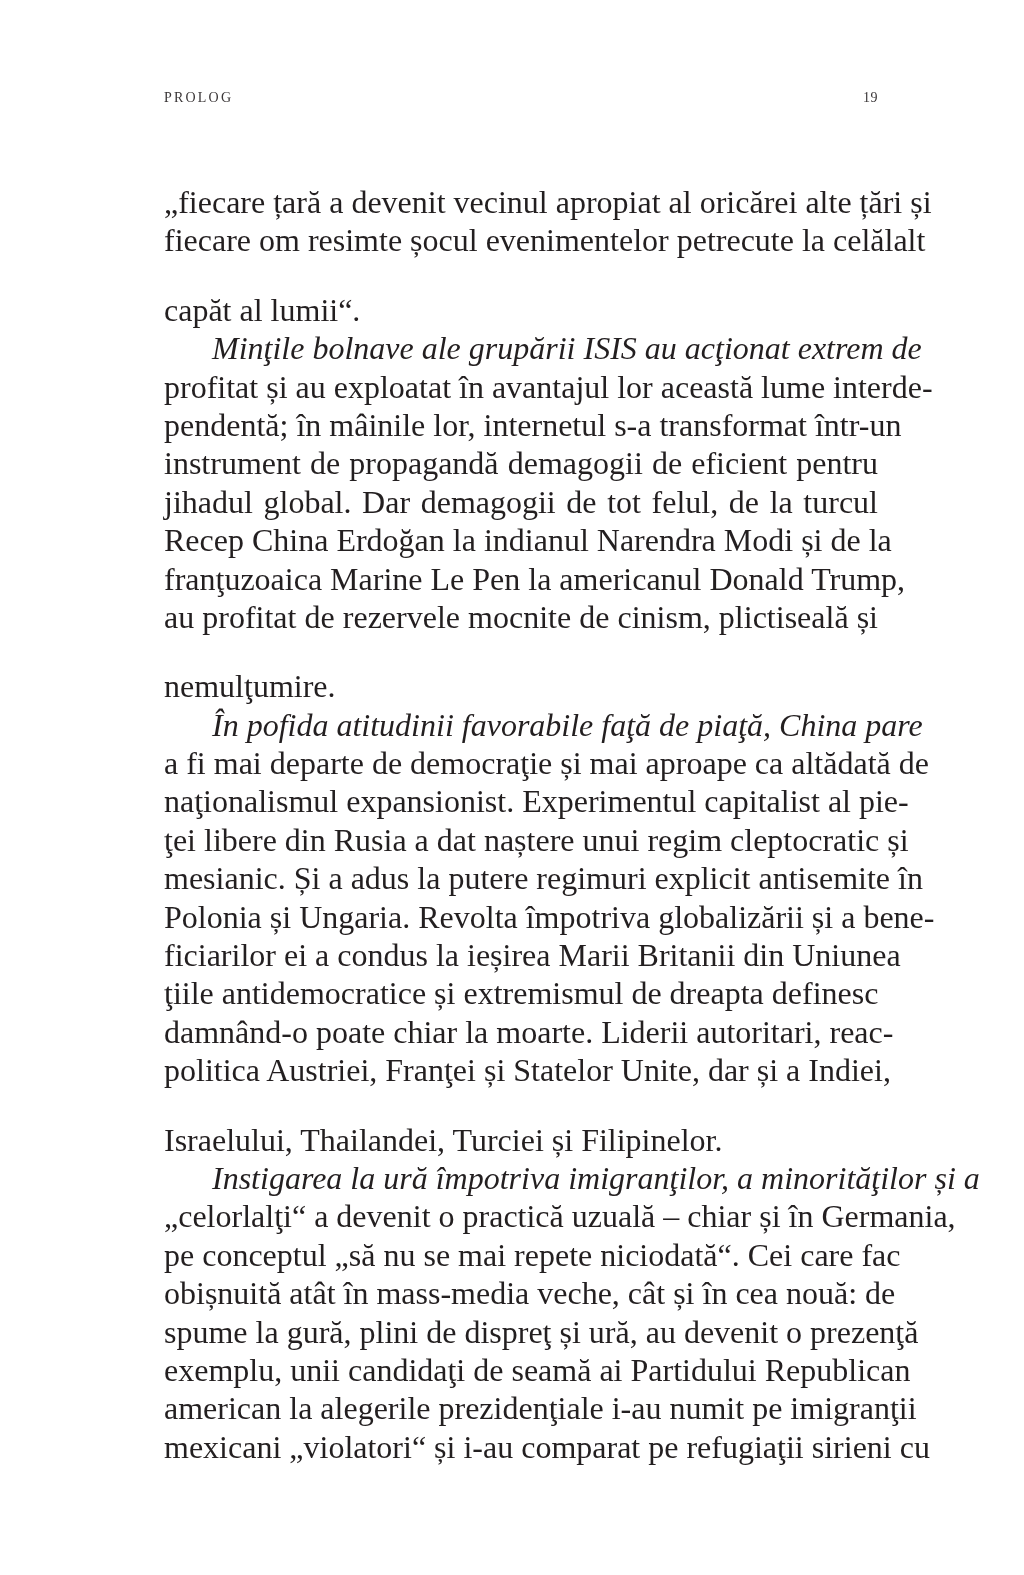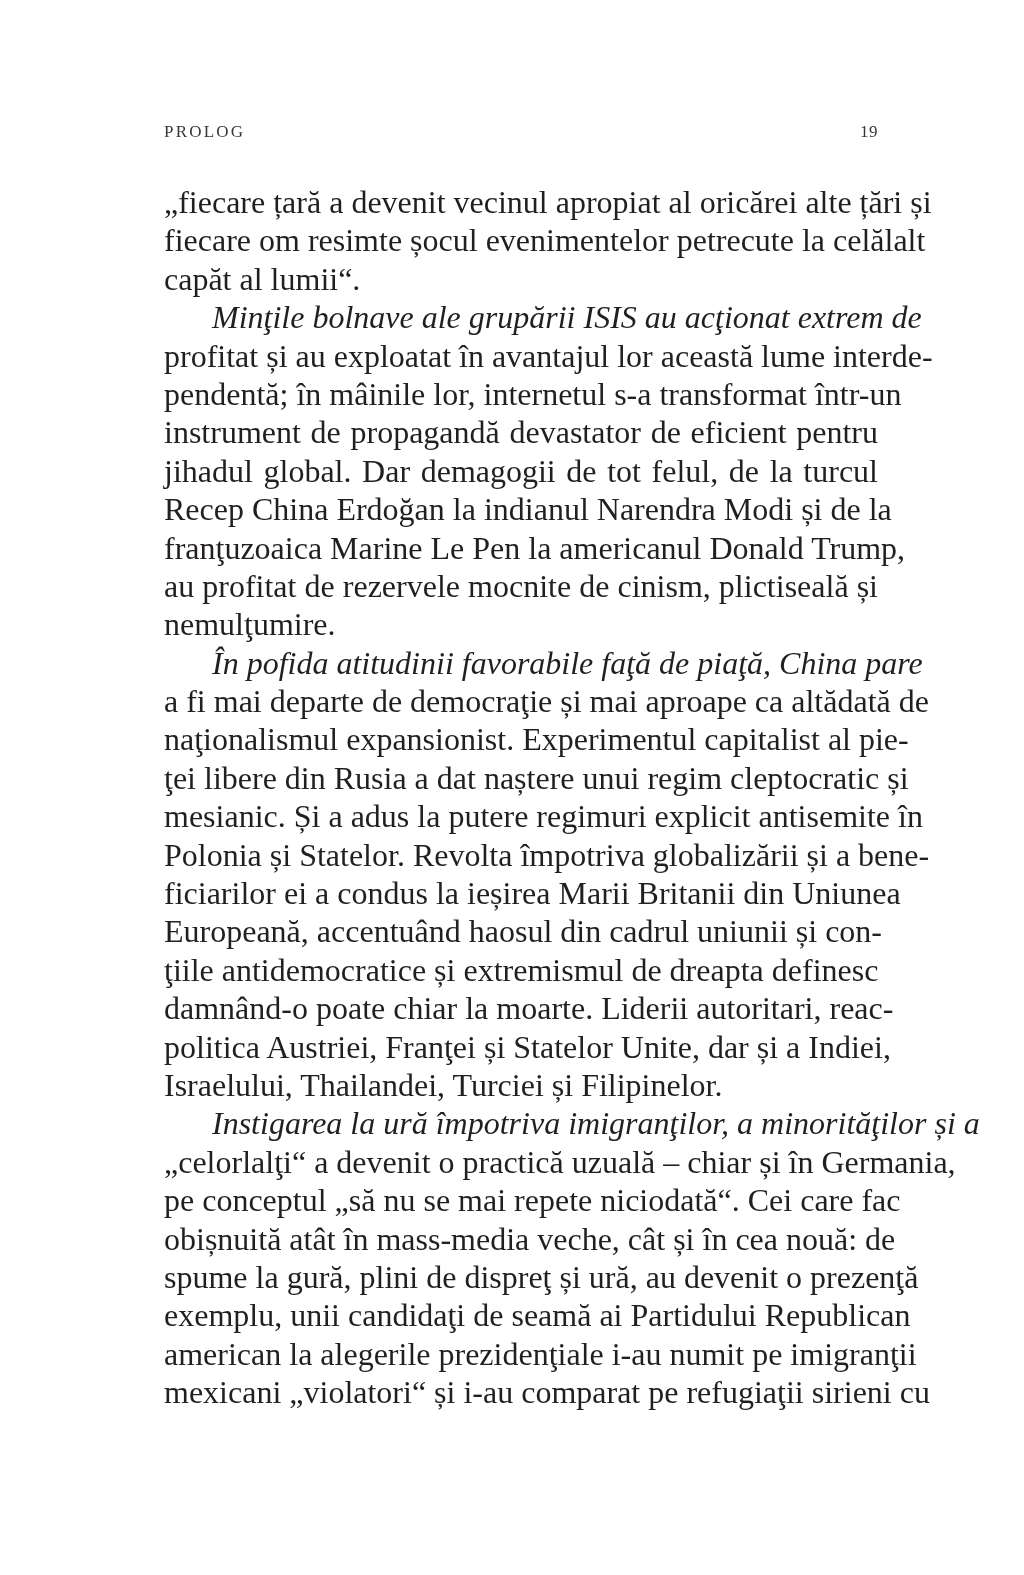--- a/index.html
+++ b/index.html
@@ -14,44 +14,44 @@
       overflow: hidden;
       font-family: "Liberation Serif", "DejaVu Serif", serif;
       color: #231f20;
     }
     .running-head {
       position: absolute;
       top: 90px;
       left: 164px;
       width: 714px;
       height: 28px;
-      font-size: 17px;
+      font-size: 14px;
       letter-spacing: 2.2px;
       color: #3a3637;
-      margin-top: 32px;
     }
     .running-head .title { position: absolute; left: 0; top: 0; }
     .running-head .folio { position: absolute; right: 0; top: 0; letter-spacing: 0.5px; }
     .text-block {
       position: absolute;
       top: 183px;
       left: 164px;
       width: 714px;
     }
     .line {
       height: 38.4px;
       line-height: 38.4px;
       font-size: 32px;
       white-space: nowrap;
       text-align: justify;
       text-align-last: justify;
       overflow: visible;
     }
     .line.last {
       text-align-last: left;
+      margin-top: 31px;
     }
     .line.indent {
       padding-left: 48px;
       font-style: italic;
     }
   </style>
 </head>
 <body>
 
 <div class="running-head">
@@ -64,37 +64,36 @@
   <div>
     <div class="line">„fiecare țară a devenit vecinul apropiat al oricărei alte țări și</div>
     <div class="line">fiecare om resimte șocul evenimentelor petrecute la celălalt</div>
     <div class="line last">capăt al lumii“.</div>
   </div>
 
   <div>
     <div class="line indent">Minţile bolnave ale grupării ISIS au acţionat extrem de</div>
     <div class="line">profitat și au exploatat în avantajul lor această lume interde-</div>
     <div class="line">pendentă; în mâinile lor, internetul s-a transformat într-un</div>
-    <div class="line">instrument de propagandă devastator de eficient pentru</div>
+    <div class="line">instrument de propagandă demagogii de eficient pentru</div>
     <div class="line">jihadul global. Dar demagogii de tot felul, de la turcul</div>
     <div class="line">Recep China Erdoğan la indianul Narendra Modi și de la</div>
     <div class="line">franţuzoaica Marine Le Pen la americanul Donald Trump,</div>
     <div class="line">au profitat de rezervele mocnite de cinism, plictiseală și</div>
     <div class="line last">nemulţumire.</div>
   </div>
 
   <div>
     <div class="line indent">În pofida atitudinii favorabile faţă de piaţă, China pare</div>
     <div class="line">a fi mai departe de democraţie și mai aproape ca altădată de</div>
     <div class="line">naţionalismul expansionist. Experimentul capitalist al pie-</div>
     <div class="line">ţei libere din Rusia a dat naștere unui regim cleptocratic și</div>
     <div class="line">mesianic. Și a adus la putere regimuri explicit antisemite în</div>
-    <div class="line">Polonia și Statelor. Revolta împotriva globalizării și a bene-</div>
+    <div class="line">Polonia și Ungaria. Revolta împotriva globalizării și a bene-</div>
     <div class="line">ficiarilor ei a condus la ieșirea Marii Britanii din Uniunea</div>
-    <div class="line">Europeană, accentuând haosul din cadrul uniunii și con-</div>
     <div class="line">ţiile antidemocratice și extremismul de dreapta definesc</div>
     <div class="line">damnând-o poate chiar la moarte. Liderii autoritari, reac-</div>
     <div class="line">politica Austriei, Franţei și Statelor Unite, dar și a Indiei,</div>
     <div class="line last">Israelului, Thailandei, Turciei și Filipinelor.</div>
   </div>
 
   <div>
     <div class="line indent">Instigarea la ură împotriva imigranţilor, a minorităţilor și a</div>
     <div class="line">„celorlalţi“ a devenit o practică uzuală – chiar și în Germania,</div>
     <div class="line">pe conceptul „să nu se mai repete niciodată“. Cei care fac</div>

